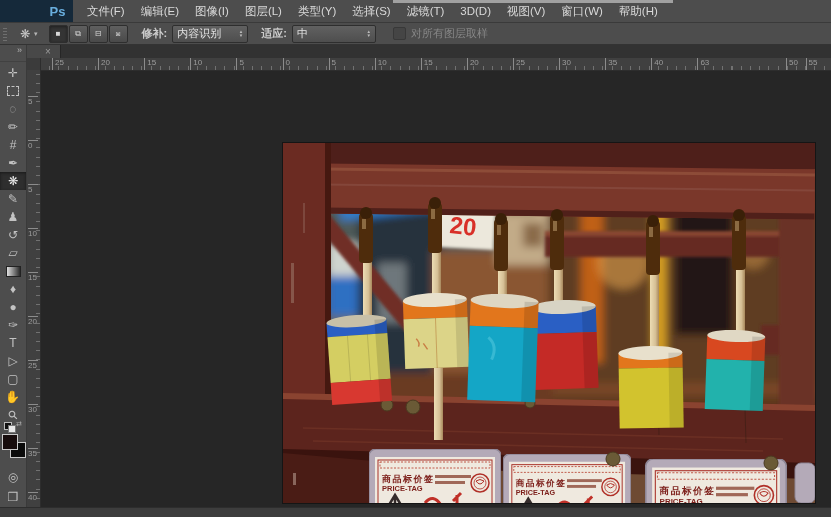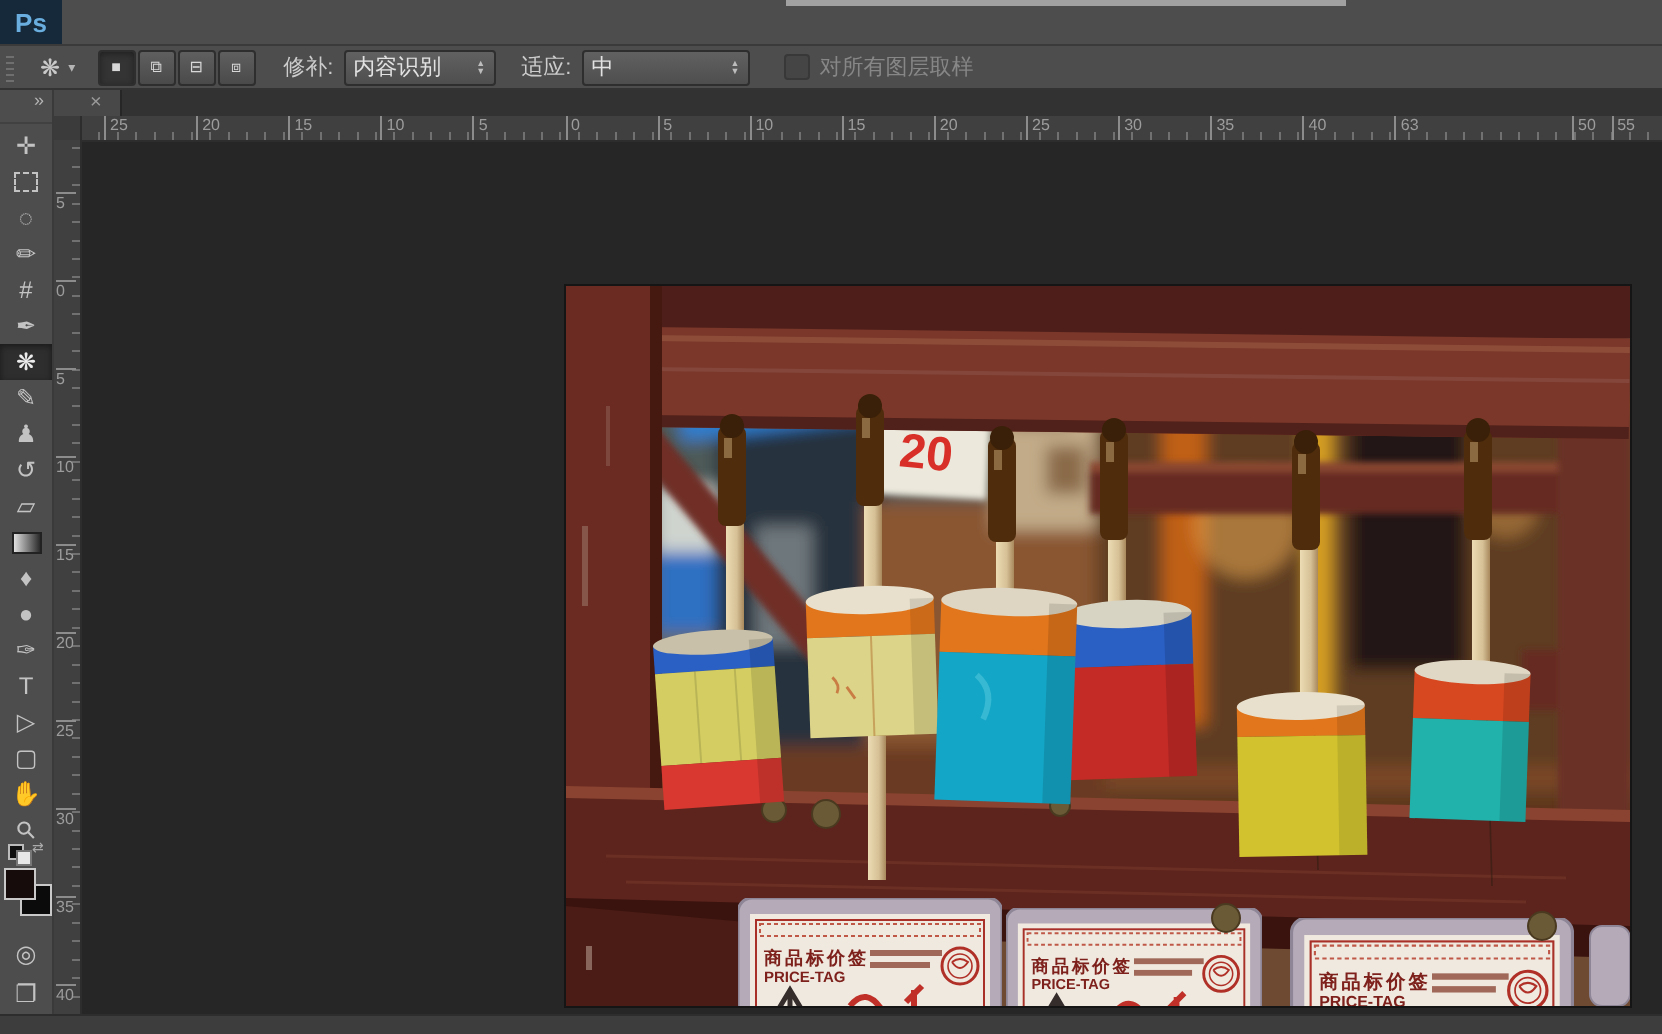--- a/index.html
+++ b/index.html
@@ -3,36 +3,36 @@
 <meta charset="utf-8">
 <style>
   html,body{margin:0;padding:0;}
   body{width:831px;height:517px;position:relative;overflow:hidden;background:#262626;
        font-family:"Liberation Sans","DejaVu Sans",sans-serif;-webkit-font-smoothing:antialiased;}
   
   .sliver{position:absolute;left:393px;top:0;width:280px;height:3px;background:#bdbdbd;opacity:.75;z-index:9;}
   .menubar{position:absolute;left:0;top:0;width:831px;height:22px;background:#4d4d4d;
            border-bottom:1px solid #3a3a3a;display:flex;align-items:center;z-index:8;}
   .pslogo{width:31px;height:22px;background:#15293a;color:#69aede;font-weight:bold;font-size:13px;
-          display:flex;align-items:center;justify-content:center;flex:none;}
+          display:flex;align-items:center;justify-content:center;flex:none;padding-left:42px;}
   .menu-items{display:flex;margin-left:6px;}
   .menu-item{color:#d9d9d9;font-size:11.5px;padding:0 8px;line-height:22px;white-space:nowrap;}
   
   .optionsbar{position:absolute;left:0;top:23px;width:831px;height:21px;background:#4d4d4d;
               border-bottom:1px solid #333;display:flex;align-items:center;font-size:11px;color:#cccccc;z-index:8;}
   .grip{width:4px;height:15px;margin-left:3px;background:repeating-linear-gradient(0deg,#6f6f6f 0 1px,transparent 1px 3px);}
   .tool-preset{margin-left:13px;display:flex;align-items:center;color:#c9c9c9;}
   .tp-glyph{font-size:12px;}
   .tp-caret{font-size:7px;margin-left:4px;color:#b5b5b5;}
   .mode-group{display:flex;margin-left:11px;}
   .mode-btn{width:17px;height:16px;border:1px solid #2e2e2e;border-radius:2px;margin-right:1px;
             background:linear-gradient(#5f5f5f,#4a4a4a);color:#d8d8d8;font-size:8px;
             display:flex;align-items:center;justify-content:center;}
   .mode-btn.pressed{background:#343434;box-shadow:inset 0 1px 3px #202020;}
-  .opt-label{margin-left:13px;white-space:nowrap;}
+  .opt-label{margin-left:13px;white-space:nowrap;font-weight:bold;}
   .dropdown{margin-left:5px;height:16px;border:1px solid #2e2e2e;border-radius:2px;
             background:linear-gradient(#616161,#4e4e4e);display:flex;align-items:center;
             justify-content:space-between;padding:0 4px;color:#e2e2e2;white-space:nowrap;}
   .dd-patch{width:66px;} .dd-fit{width:74px;}
   .dd-arrows{display:flex;flex-direction:column;line-height:4px;font-size:4.5px;color:#bdbdbd;margin-left:5px;}
   .checkbox{width:11px;height:11px;background:#454545;border:1px solid #383838;border-radius:2px;margin-left:17px;flex:none;}
   .check-label{color:#878787;margin-left:5px;white-space:nowrap;}
   
   .toolbar{position:absolute;left:0;top:44px;width:26px;height:464px;background:#4d4d4d;
            border-right:1px solid #3a3a3a;z-index:7;}
@@ -77,20 +77,33 @@
   svg text{font-family:"Liberation Sans","DejaVu Sans",sans-serif;}
   .bottombar{position:absolute;left:0;bottom:0;width:831px;height:9px;background:#3d3d3d;border-top:1px solid #2d2d2d;z-index:8;}
 </style>
 </head>
 <body>
 
 <div class="sliver"></div>
 
 <div class="menubar">
   <div class="pslogo">Ps</div>
+  <div class="menu-items">
+      <span class="menu-item">文件(F)</span>
+      <span class="menu-item">编辑(E)</span>
+      <span class="menu-item">图像(I)</span>
+      <span class="menu-item">图层(L)</span>
+      <span class="menu-item">类型(Y)</span>
+      <span class="menu-item">选择(S)</span>
+      <span class="menu-item">滤镜(T)</span>
+      <span class="menu-item">3D(D)</span>
+      <span class="menu-item">视图(V)</span>
+      <span class="menu-item">窗口(W)</span>
+      <span class="menu-item">帮助(H)</span>
+    </div>
 </div>
 
 <div class="optionsbar">
   <div class="grip"></div>
   <div class="tool-preset">
     <span class="tp-glyph">❋</span>
     <span class="tp-caret">▾</span>
   </div>
   <div class="mode-group">
       <div class="mode-btn pressed">■</div>

